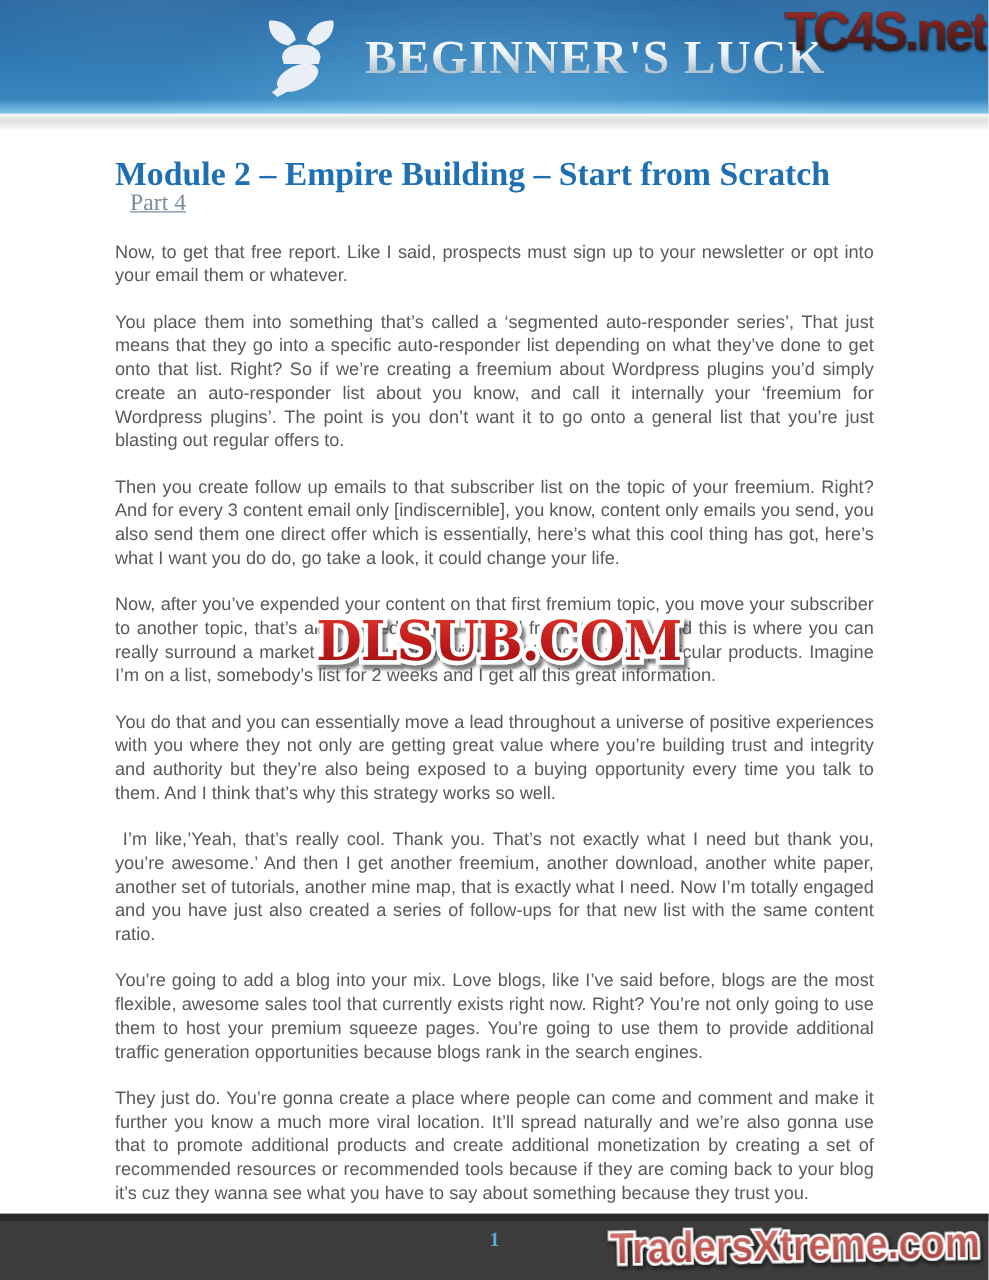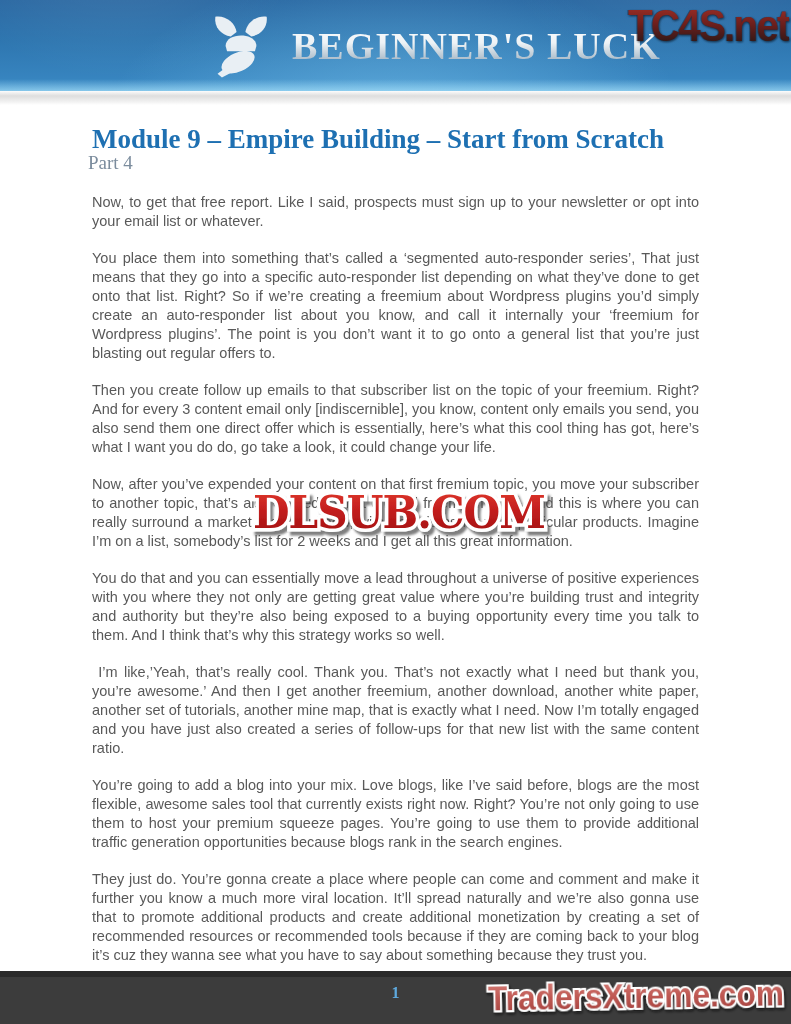--- a/index.html
+++ b/index.html
@@ -39,22 +39,22 @@
     position:absolute;left:0;top:91px;width:791px;height:14px;
     background:linear-gradient(180deg,#fcfcfc 0%,#dedede 35%,#efefef 72%,#ffffff 100%);
   }
 
   
   .doc-title{
     position:absolute;left:92px;top:124px;width:640px;
     font-family:"Liberation Serif",serif;font-size:27px;font-weight:600;color:#1e70b2;white-space:nowrap;
   }
   .doc-subtitle{
-    position:absolute;left:88px;top:152px;
-    font-family:"Liberation Serif",serif;font-size:19px;font-weight:500;color:#7b8c9d;
+    position:absolute;left:104px;top:152px;
+    font-family:"Liberation Serif",serif;font-size:19px;font-weight:500;color:#7b8c9d;text-decoration:underline;
   }
   .doc-body{
     position:absolute;left:92px;top:193px;width:607px;
     font-family:"Liberation Sans",sans-serif;font-size:14.5px;line-height:19px;color:#595959;
     text-align:justify;
   }
   .doc-body p{margin:0 0 18px 0;}
 
   
   .wm-center{position:absolute;left:243px;top:481px;width:312px;height:62px;}
@@ -85,25 +85,25 @@
           <ellipse cx="46" cy="67" rx="24" ry="13" transform="rotate(-24 46 67)"></ellipse>
           <path d="M18 83 L34 71 L41 79 L24 88 Z"></path>
         </g>
       </svg>
       <div class="logo-text">BEGINNER'S LUCK</div>
     </div>
     <div class="tc4s">TC4S.net</div>
   </div>
   <div class="banner-shadow"></div>
 
-  <div class="doc-title">Module 9 – Empire Building – Start from Scratch</div>
+  <div class="doc-title">Module 2 – Empire Building – Start from Scratch</div>
   <div class="doc-subtitle">Part 4</div>
 
   <div class="doc-body">
-    <p>Now, to get that free report. Like I said, prospects must sign up to your newsletter or opt into your email list or whatever.</p>
+    <p>Now, to get that free report. Like I said, prospects must sign up to your newsletter or opt into your email them or whatever.</p>
     <p>You place them into something that’s called a ‘segmented auto-responder series’, That just means that they go into a specific auto-responder list depending on what they’ve done to get onto that list. Right? So if we’re creating a freemium about Wordpress plugins you’d simply create an auto-responder list about you know, and call it internally your ‘freemium for Wordpress plugins’. The point is you don’t want it to go onto a general list that you’re just blasting out regular offers to.</p>
     <p>Then you create follow up emails to that subscriber list on the topic of your freemium. Right? And for every 3 content email only [indiscernible], you know, content only emails you send, you also send them one direct offer which is essentially, here’s what this cool thing has got, here’s what I want you do do, go take a look, it could change your life.</p>
     <p>Now, after you’ve expended your content on that first fremium topic, you move your subscriber to another topic, that’s also related to that original freemium topic. And this is where you can really surround a market, like you know, with freemiums for your particular products. Imagine I’m on a list, somebody’s list for 2 weeks and I get all this great information.</p>
     <p>You do that and you can essentially move a lead throughout a universe of positive experiences with you where they not only are getting great value where you’re building trust and integrity and authority but they’re also being exposed to a buying opportunity every time you talk to them. And I think that’s why this strategy works so well.</p>
     <p>&nbsp;I’m like,’Yeah, that’s really cool. Thank you. That’s not exactly what I need but thank you, you’re awesome.’ And then I get another freemium, another download, another white paper, another set of tutorials, another mine map, that is exactly what I need. Now I’m totally engaged and you have just also created a series of follow-ups for that new list with the same content ratio.</p>
     <p>You’re going to add a blog into your mix. Love blogs, like I’ve said before, blogs are the most flexible, awesome sales tool that currently exists right now. Right? You’re not only going to use them to host your premium squeeze pages. You’re going to use them to provide additional traffic generation opportunities because blogs rank in the search engines.</p>
     <p>They just do. You’re gonna create a place where people can come and comment and make it further you know a much more viral location. It’ll spread naturally and we’re also gonna use that to promote additional products and create additional monetization by creating a set of recommended resources or recommended tools because if they are coming back to your blog it’s cuz they wanna see what you have to say about something because they trust you.</p>
   </div>
 
   <svg class="wm-center" viewBox="0 0 312 62" xmlns="http://www.w3.org/2000/svg">

